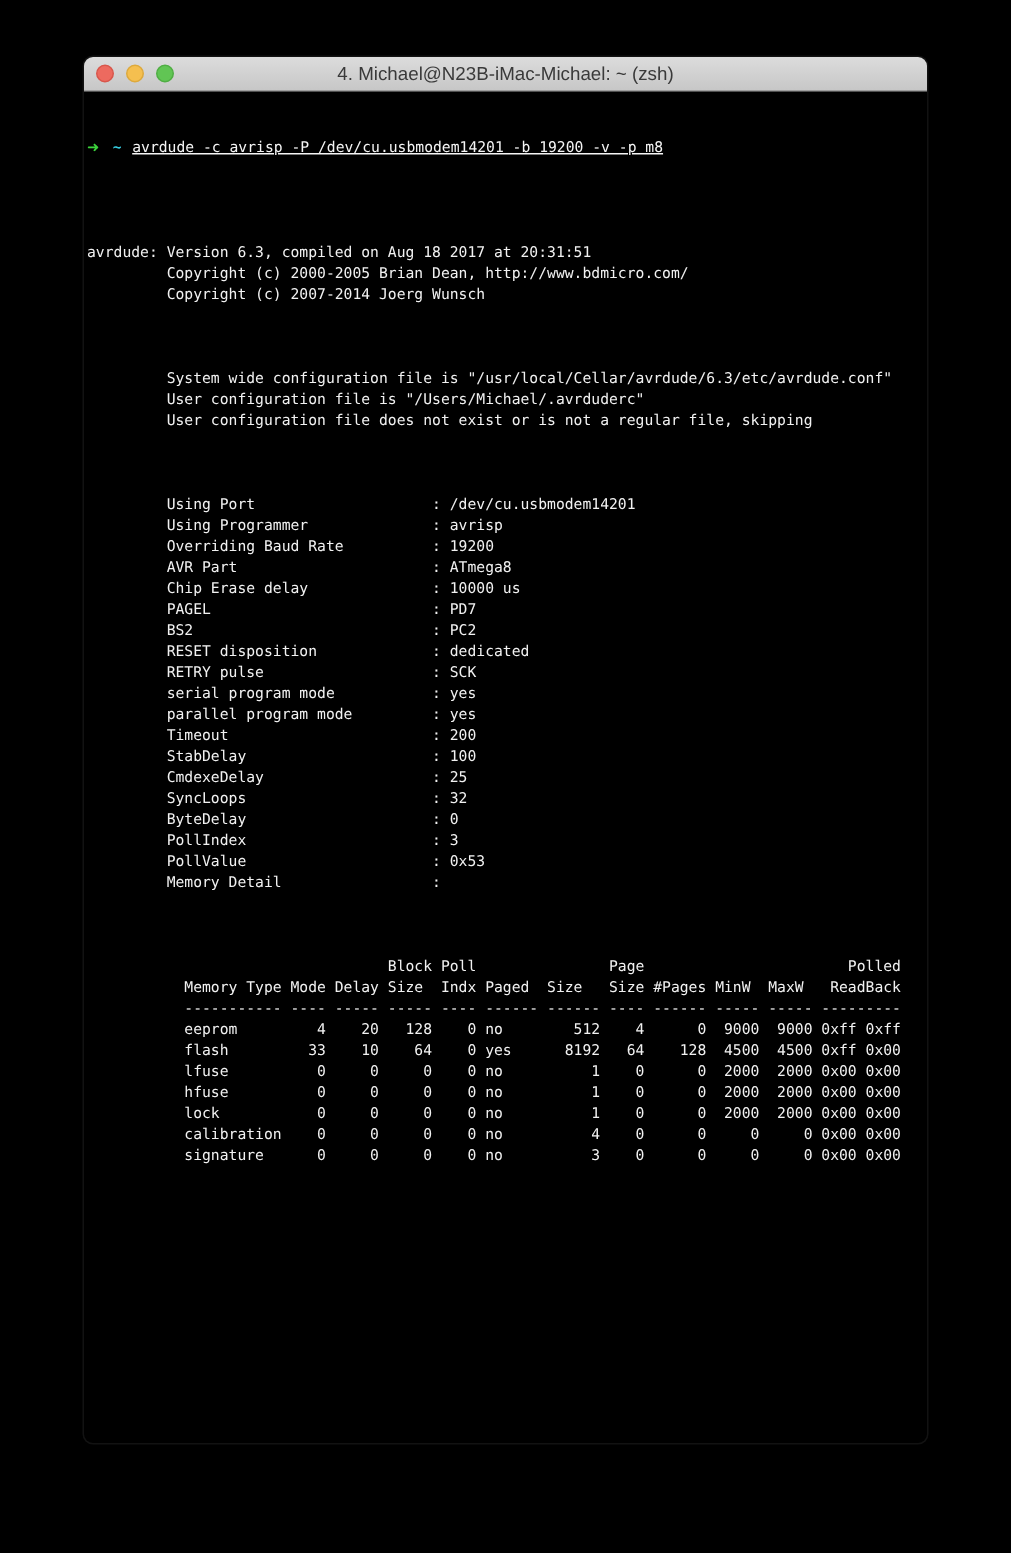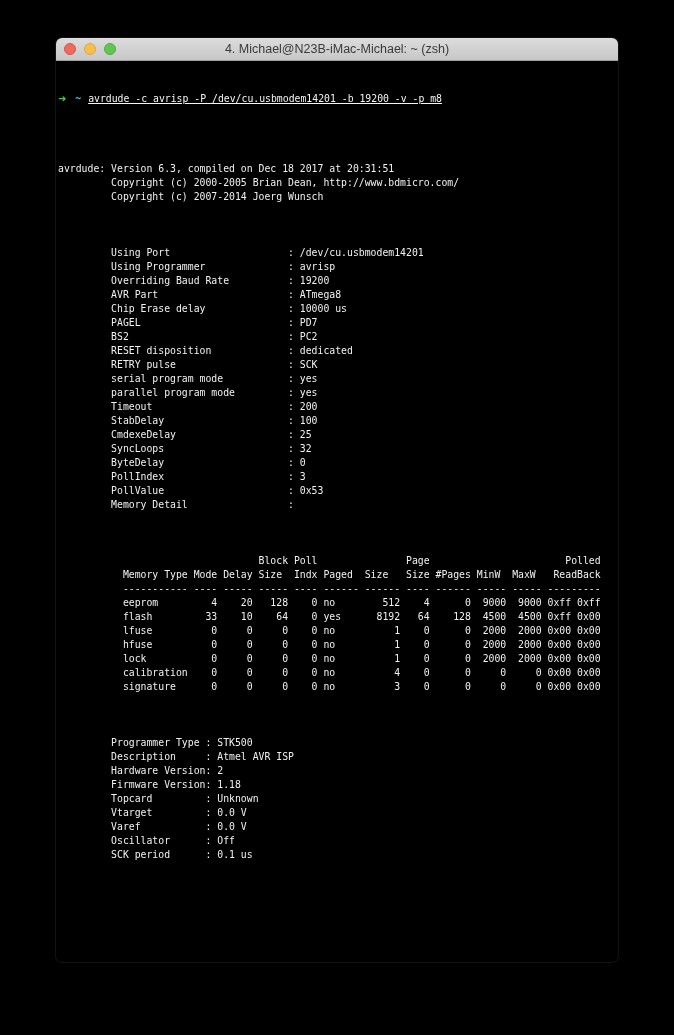--- a/index.html
+++ b/index.html
@@ -70,23 +70,26 @@
       <span class="light red"></span>
       <span class="light yellow"></span>
       <span class="light green"></span>
     </div>
     <span class="title">4. Michael@N23B-iMac-Michael: ~ (zsh)</span>
   </div>
 
   <div class="term">
     <div class="promptline"><span class="arrow">➜</span><span class="cwd">~</span><span class="cmd">avrdude -c avrisp -P /dev/cu.usbmodem14201 -b 19200 -v -p m8</span></div>
 
-    <pre>avrdude: Version 6.3, compiled on Dec 18 2017 at 20:31:51
+    <pre>avrdude: Version 6.3, compiled on Aug 18 2017 at 20:31:51
          Copyright (c) 2000-2005 Brian Dean, http://www.bdmicro.com/
          Copyright (c) 2007-2014 Joerg Wunsch</pre>
+    <pre>         System wide configuration file is "/usr/local/Cellar/avrdude/6.3/etc/avrdude.conf"
+         User configuration file is "/Users/Michael/.avrduderc"
+         User configuration file does not exist or is not a regular file, skipping</pre>
     <pre>         Using Port                    : /dev/cu.usbmodem14201
          Using Programmer              : avrisp
          Overriding Baud Rate          : 19200
          AVR Part                      : ATmega8
          Chip Erase delay              : 10000 us
          PAGEL                         : PD7
          BS2                           : PC2
          RESET disposition             : dedicated
          RETRY pulse                   : SCK
          serial program mode           : yes
@@ -102,29 +105,20 @@
     <pre>                                  Block Poll               Page                       Polled
            Memory Type Mode Delay Size  Indx Paged  Size   Size #Pages MinW  MaxW   ReadBack
            ----------- ---- ----- ----- ---- ------ ------ ---- ------ ----- ----- ---------
            eeprom         4    20   128    0 no        512    4      0  9000  9000 0xff 0xff
            flash         33    10    64    0 yes      8192   64    128  4500  4500 0xff 0x00
            lfuse          0     0     0    0 no          1    0      0  2000  2000 0x00 0x00
            hfuse          0     0     0    0 no          1    0      0  2000  2000 0x00 0x00
            lock           0     0     0    0 no          1    0      0  2000  2000 0x00 0x00
            calibration    0     0     0    0 no          4    0      0     0     0 0x00 0x00
            signature      0     0     0    0 no          3    0      0     0     0 0x00 0x00</pre>
-    <pre>         Programmer Type : STK500
-         Description     : Atmel AVR ISP
-         Hardware Version: 2
-         Firmware Version: 1.18
-         Topcard         : Unknown
-         Vtarget         : 0.0 V
-         Varef           : 0.0 V
-         Oscillator      : Off
-         SCK period      : 0.1 us</pre>
     
     
     
     
     
 
     
   </div>
 </div>
 

